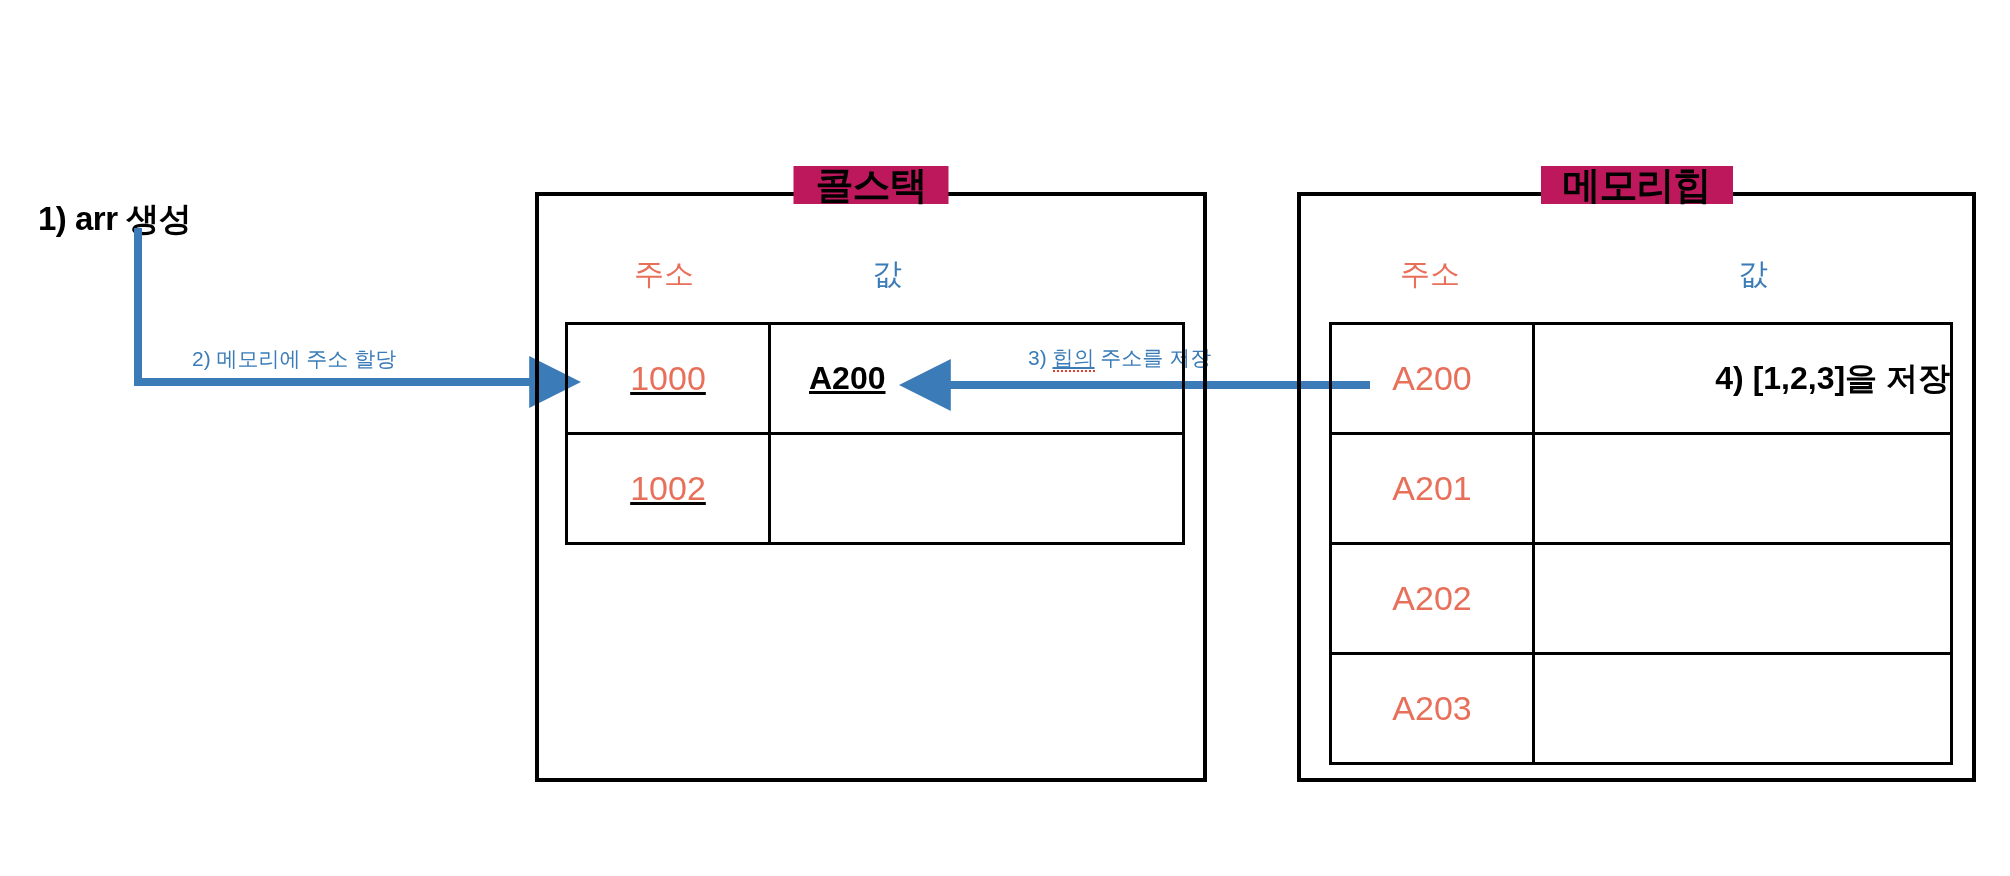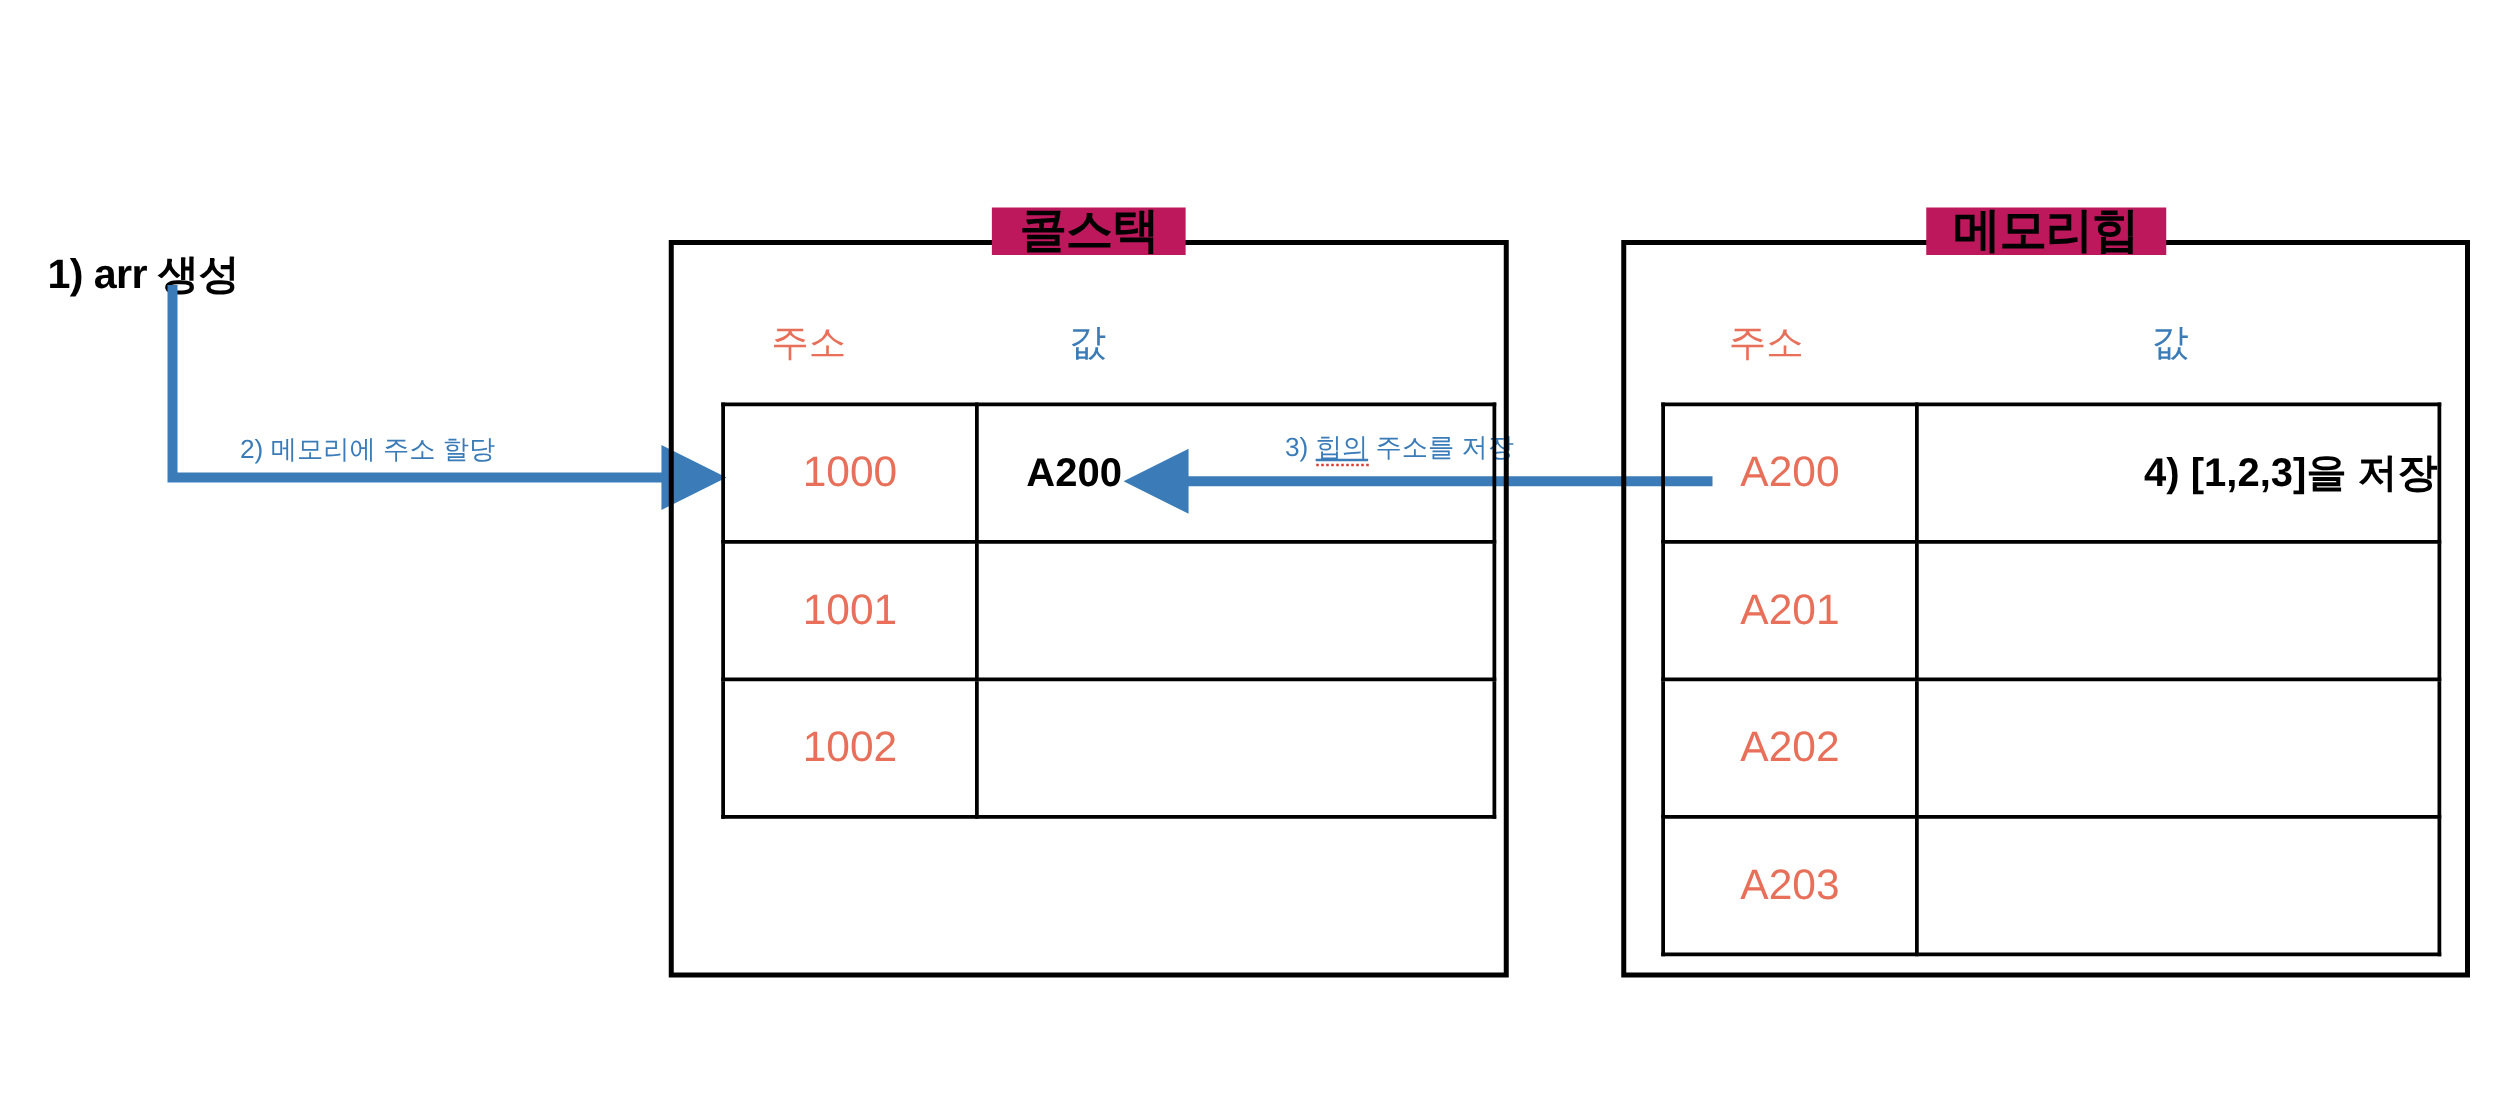--- a/index.html
+++ b/index.html
@@ -50,41 +50,41 @@
     padding:0 22px;
     white-space:nowrap;
     letter-spacing:-1px;
     line-height:1.0;
   }
   #callstack-legend{left:50%;transform:translateX(-50%);}
   #heap-legend{left:50%;transform:translateX(-50%);}
 
   
   .colheads{
-    position:absolute;top:58px;left:0;right:0;
+    position:absolute;top:58px;left:17px;right:0;
     height:52px;
   }
   .colhead{
     position:absolute;top:0;
     font-size:30px;white-space:nowrap;
   }
   .colhead.addr{color:#E8705A;}
   .colhead.val{color:#3B7CB8;}
   #cs-head-addr{left:78px;}
   #cs-head-val{left:316px;}
   #hp-head-addr{left:82px;}
   #hp-head-val{left:420px;}
 
   
   .memtable{
     position:absolute;
     border-collapse:collapse;
     table-layout:fixed;
   }
-  #callstack-table{left:38px;top:126px;width:620px;}
+  #callstack-table{left:26px;top:126px;width:620px;text-decoration:underline;}
   #heap-table{left:28px;top:126px;width:624px;}
   .memtable td{
     border:3.5px solid #000;
     height:107px;
     padding:0;
     vertical-align:middle;
   }
   .memtable td.addr-cell{
     width:200px;
     text-align:center;
@@ -143,24 +143,20 @@
       <div class="colhead val" id="cs-head-val">값</div>
     </div>
 
     <table class="memtable" id="callstack-table">
       <tbody>
         <tr>
           <td class="addr-cell">1000</td>
           <td class="val-cell">A200</td>
         </tr>
         <tr>
-          <td class="addr-cell">1001</td>
-          <td class="val-cell"></td>
-        </tr>
-        <tr>
           <td class="addr-cell">1002</td>
           <td class="val-cell"></td>
         </tr>
       </tbody>
     </table>
   </div>
 
   <div class="membox" id="heap-box">
     <div class="legend" id="heap-legend">메모리힙</div>
 

